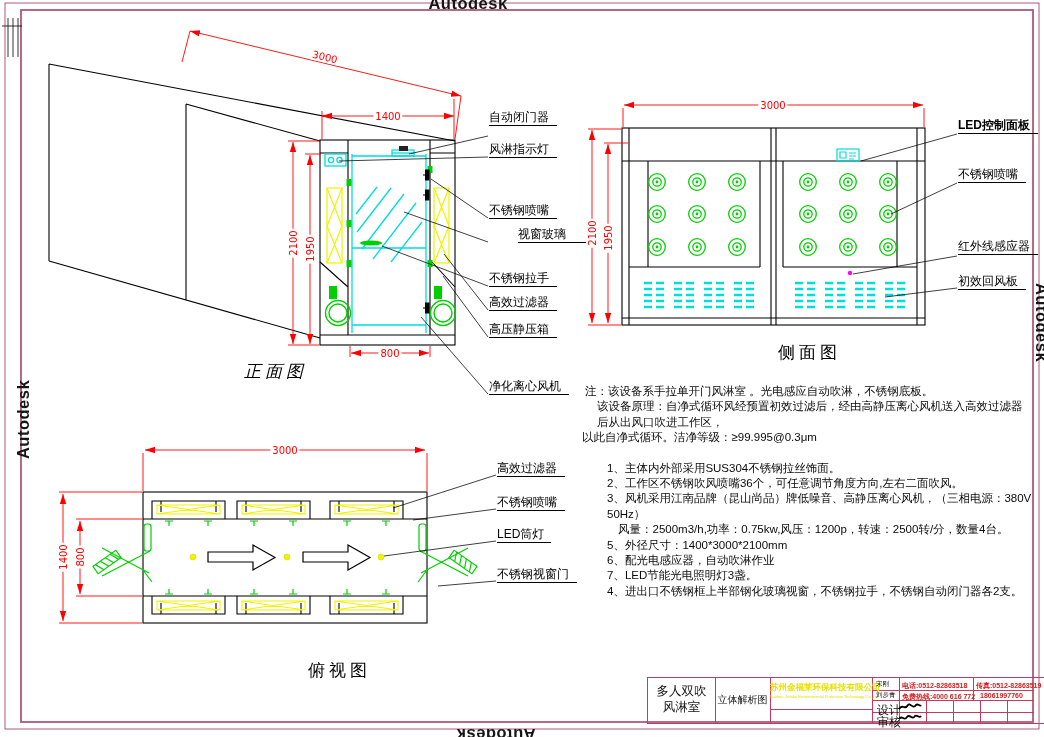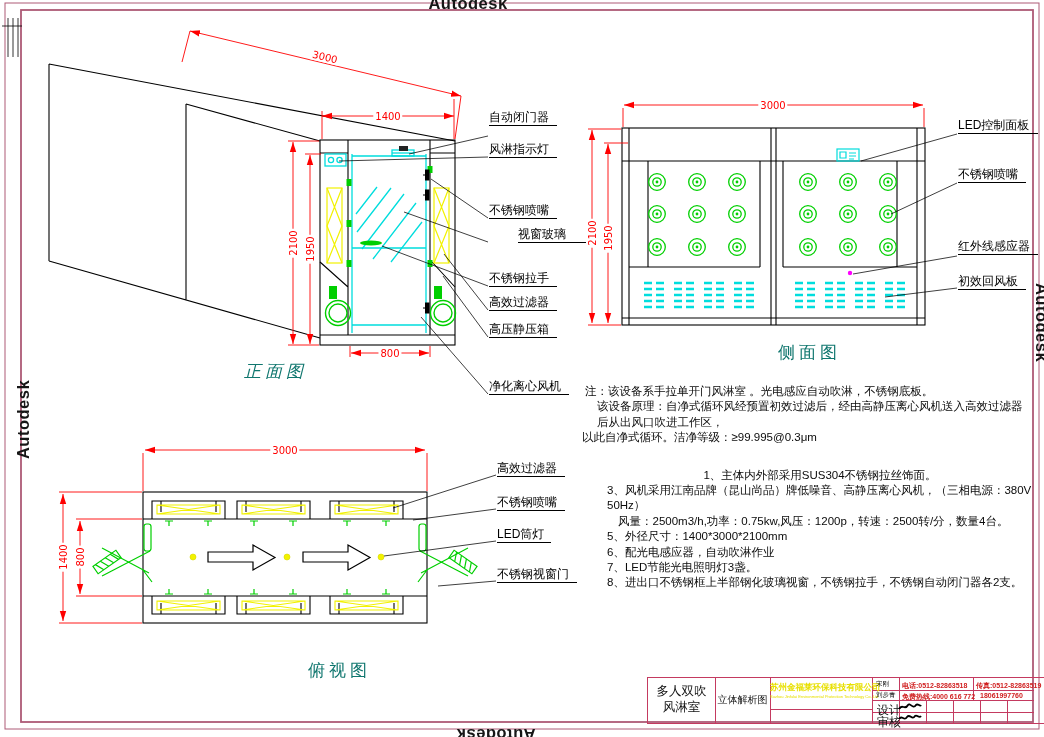--- a/index.html
+++ b/index.html
@@ -5,27 +5,27 @@
   html,body{margin:0;padding:0;background:#e8e8e8;}
   #page{position:relative;width:1044px;height:737px;background:#ffffff;overflow:hidden;
         font-family:"Liberation Sans","DejaVu Sans",sans-serif;}
   #lines{position:absolute;left:0;top:0;}
   .txt{position:absolute;white-space:nowrap;}
   .dim{font-size:10px;color:#ff0000;background:#fff;padding:0 2px;transform:translate(-50%,-50%);
        font-family:"DejaVu Sans","Liberation Sans",sans-serif;}
   .dimv{transform:translate(-50%,-50%) rotate(-90deg);}
   .dimd{transform:translate(-50%,-50%) rotate(13.5deg);}
   .lbl{font-size:12px;color:#000;border-bottom:1px solid #000;height:15px;line-height:14px;}
-  .vt{font-size:17px;color:#0f766e;letter-spacing:4px;font-weight:500;}
+  .vt{font-size:17px;color:#000000;letter-spacing:4px;font-weight:500;}
   .wm{font-size:16.5px;font-weight:bold;color:#161616;width:100px;text-align:center;
       letter-spacing:.5px;}
   #notes{position:absolute;left:581px;top:384px;width:452px;font-size:11.5px;line-height:15.4px;
          color:#0a0a0a;}
   #notes .n1{padding-left:4px;} #notes .n2{padding-left:16px;} #notes .n3{padding-left:1px;}
-  #notes .it{padding-left:26px;} #notes .itc{padding-left:37px;} #notes .gap{margin-top:22px;text-align:center;}
+  #notes .it{padding-left:26px;} #notes .itc{padding-left:37px;} #notes .gap{margin-top:15px;}
   #tblock{position:absolute;left:647px;top:677px;width:386px;height:45px;
           border:1.5px solid #c43a60;box-sizing:content-box;padding-left:32px;}
   .tl{position:absolute;background:#c43a60;}
   .tb-txt{position:absolute;color:#000;white-space:nowrap;}
   .red7{font-size:7px;color:#d02020;font-weight:bold;}
   .blk65{font-size:6.5px;color:#111;}
   .blk75{font-size:12px;color:#111;}
   .c1{left:0;top:5px;width:67px;text-align:center;font-size:12.5px;line-height:16px;color:#111;}
   .c2{left:67px;top:15px;width:55px;text-align:center;font-size:10px;color:#111;}
   .c3cn{left:122px;top:4px;width:102px;text-align:center;font-size:8.5px;font-weight:bold;color:#e8e000;}
@@ -244,45 +244,46 @@
 
 <div class="txt lbl" style="left:489px;top:110px;width:68px;">自动闭门器</div>
 <div class="txt lbl" style="left:489px;top:142px;width:68px;">风淋指示灯</div>
 <div class="txt lbl" style="left:489px;top:203px;width:68px;">不锈钢喷嘴</div>
 <div class="txt lbl" style="left:472px;top:227px;width:68px;margin-left:46px;">视窗玻璃</div>
 <div class="txt lbl" style="left:489px;top:271px;width:68px;">不锈钢拉手</div>
 <div class="txt lbl" style="left:489px;top:295px;width:68px;">高效过滤器</div>
 <div class="txt lbl" style="left:489px;top:322px;width:68px;">高压静压箱</div>
 <div class="txt lbl" style="left:489px;top:379px;width:80px;">净化离心风机</div>
 
-<div class="txt lbl" style="left:958px;top:118px;width:80px;">LED控制面板</div>
+<div class="txt lbl" style="left:958px;top:118px;width:80px;font-weight:bold;">LED控制面板</div>
 <div class="txt lbl" style="left:958px;top:167px;width:68px;">不锈钢喷嘴</div>
 <div class="txt lbl" style="left:958px;top:239px;width:80px;">红外线感应器</div>
 <div class="txt lbl" style="left:958px;top:274px;width:68px;">初效回风板</div>
 
 <div class="txt lbl" style="left:497px;top:461px;width:68px;">高效过滤器</div>
 <div class="txt lbl" style="left:497px;top:495px;width:68px;">不锈钢喷嘴</div>
 <div class="txt lbl" style="left:497px;top:527px;width:54px;">LED筒灯</div>
 <div class="txt lbl" style="left:497px;top:567px;width:80px;">不锈钢视窗门</div>
 
 <div class="txt vt" style="left:244px;top:360px;font-style:italic;">正面图</div>
 <div class="txt vt" style="left:778px;top:341px;">侧面图</div>
 <div class="txt vt" style="left:308px;top:659px;">俯视图</div>
 
 <div id="notes">
   <div class="n1">注：该设备系手拉单开门风淋室 。光电感应自动吹淋，不锈钢底板。</div>
   <div class="n2">该设备原理：自净式循环风经预置初效过滤后，经由高静压离心风机送入高效过滤器后从出风口吹进工作区，</div>
   <div class="n3">以此自净式循环。洁净等级：≥99.995@0.3μm</div>
   <div class="it gap">1、主体内外部采用SUS304不锈钢拉丝饰面。</div>
+  <div class="it">2、工作区不锈钢吹风喷嘴36个，可任意调节角度方向,左右二面吹风。</div>
   <div class="it">3、风机采用江南品牌（昆山尚品）牌低噪音、高静压离心风机，（三相电源：380V  50Hz）</div>
   <div class="itc">风量：2500m3/h,功率：0.75kw,风压：1200p，转速：2500转/分，数量4台。</div>
   <div class="it">5、外径尺寸：1400*3000*2100mm</div>
   <div class="it">6、配光电感应器，自动吹淋作业</div>
   <div class="it">7、LED节能光电照明灯3盏。</div>
-  <div class="it">8、进出口不锈钢框上半部钢化玻璃视窗，不锈钢拉手，不锈钢自动闭门器各2支。</div>
+  <div class="it">4、进出口不锈钢框上半部钢化玻璃视窗，不锈钢拉手，不锈钢自动闭门器各2支。</div>
 </div>
 
 <div id="tblock">
   <div class="tl" style="left:67px;top:0;width:1px;height:45px;"></div>
   <div class="tl" style="left:122px;top:0;width:1px;height:45px;"></div>
   <div class="tl" style="left:224px;top:0;width:1px;height:45px;"></div>
   <div class="tl" style="left:251px;top:0;width:1px;height:45px;"></div>
   <div class="tl" style="left:122px;top:31px;width:102px;height:1px;"></div>
   <div class="tl" style="left:224px;top:12px;width:162px;height:1px;"></div>
   <div class="tl" style="left:224px;top:22px;width:162px;height:1px;"></div>

